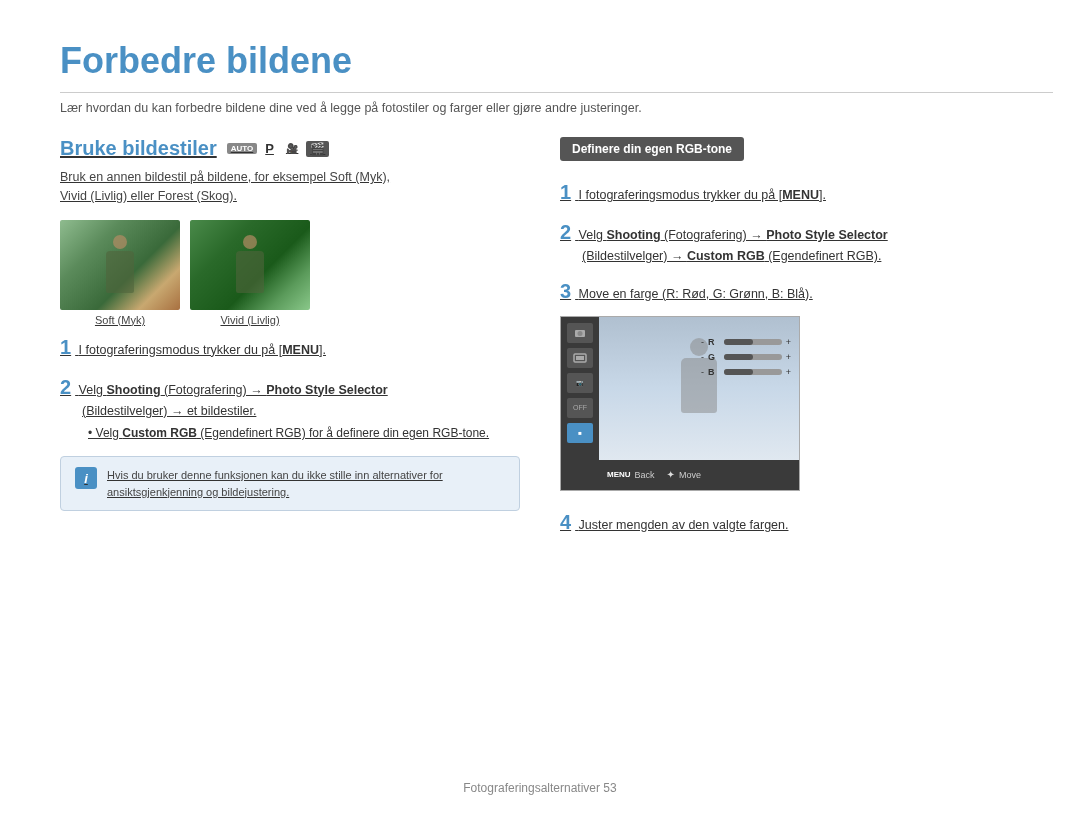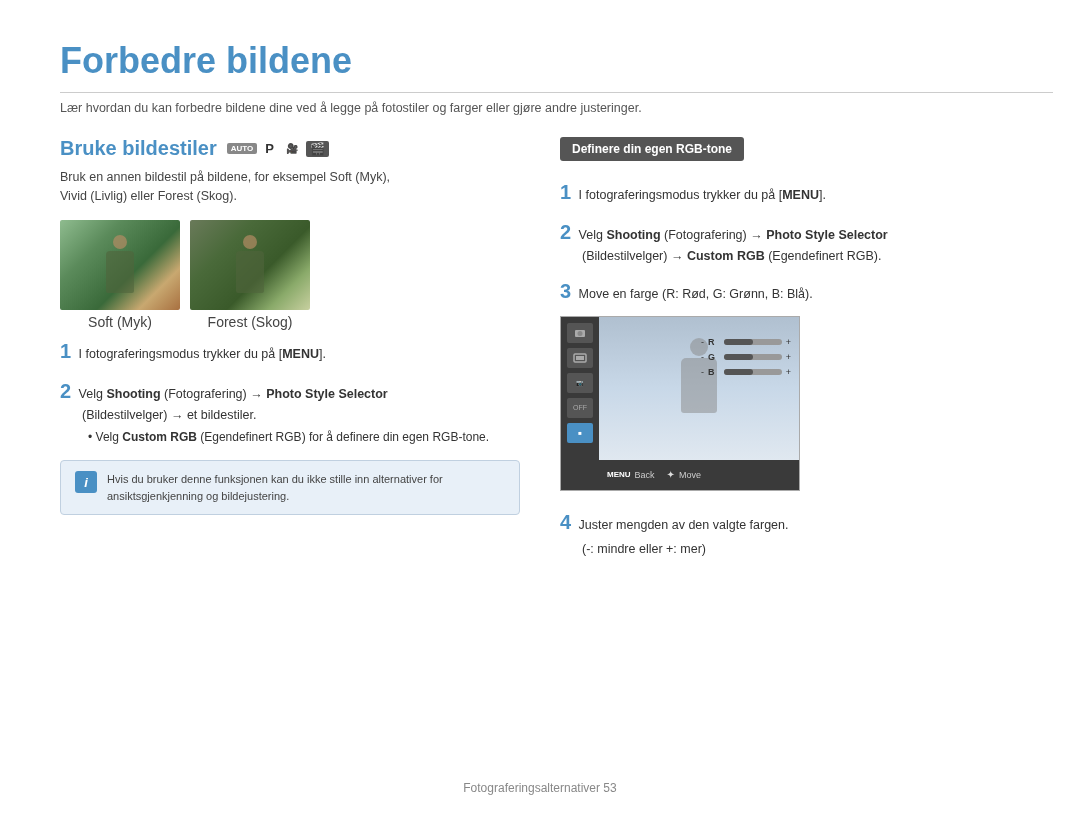--- a/index.html
+++ b/index.html
@@ -27,20 +27,21 @@
       padding-bottom: 10px;
     }
     .subtitle {
       font-size: 12.5px;
       color: #555;
       margin-bottom: 22px;
     }
     .content-columns {
       display: flex;
       gap: 40px;
+      text-decoration: underline;
     }
     .left-col {
       width: 460px;
       flex-shrink: 0;
     }
     .right-col {
       flex: 1;
     }
     .section-title {
       font-size: 20px;
@@ -122,21 +123,21 @@
       position: absolute;
       top: 16px;
       left: 50%;
       transform: translateX(-50%);
       width: 28px;
       height: 42px;
       background: rgba(80,100,60,0.6);
       border-radius: 4px 4px 2px 2px;
     }
     .photo-caption {
-      font-size: 14px;
+      font-size: 11px;
       color: #444;
       margin-top: 4px;
     }
     .step {
       margin-bottom: 10px;
       font-size: 12.5px;
       color: #333;
       line-height: 1.5;
     }
     .step-num {
@@ -372,24 +373,24 @@
       </p>
 
       <div class="photos-row">
         <div class="photo-item">
           <div class="photo-placeholder">
             <div class="photo-person"></div>
           </div>
           <div class="photo-caption">Soft (Myk)</div>
         </div>
         <div class="photo-item">
-          <div class="photo-placeholder forest">
+          <div class="photo-placeholder vivid">
             <div class="photo-person"></div>
           </div>
-          <div class="photo-caption">Forest (Skog)</div>
+          <div class="photo-caption">Vivid (Livlig)</div>
         </div>
       </div>
 
       <div class="step">
         <span class="step-num">1</span>
         <span class="step-text">
           I fotograferingsmodus trykker du på [<strong>MENU</strong>].
         </span>
       </div>
 
@@ -498,21 +499,20 @@
             <span style="font-size:10px;">✦</span>
             <span style="color:#ccc;font-size:9px;">Move</span>
           </div>
         </div>
       </div>
 
       
       <div class="step4">
         <span class="step-num" style="font-size:20px;font-weight:bold;color:#4a90c4;">4</span>
         <span>Juster mengden av den valgte fargen.</span><br>
-        <span style="margin-left:22px;display:block;">(-: mindre eller +: mer)</span>
       </div>
     </div>
   </div>
 
   <div class="footer">
     <span>Fotograferingsalternativer  53</span>
   </div>
 </div>
 
 </body></html>

